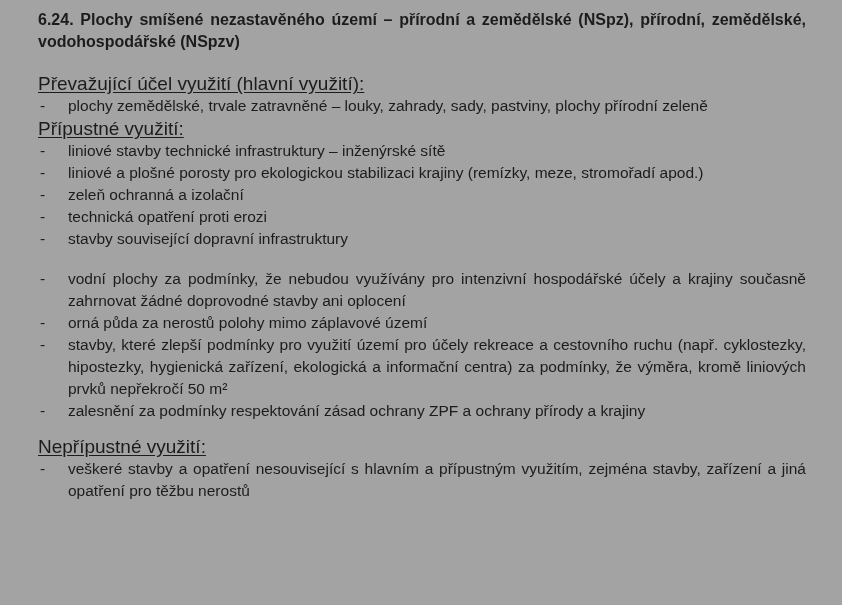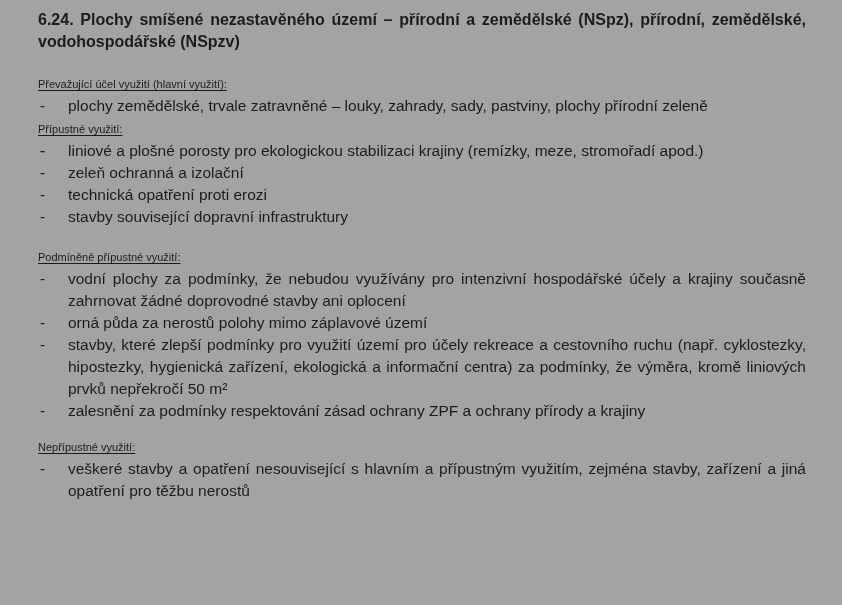--- a/index.html
+++ b/index.html
@@ -28,21 +28,21 @@
     line-height: 22px;
     text-align: justify;
     margin: 0;
   }
   .section { margin: 0; }
   .section.s0 { margin-top: 20px; }
   .section.s1 { margin-top: 1px;  }
   .section.s2 { margin-top: 18px; }
   .section.s3 { margin-top: 14px; }
   .heading {
-    font-size: 11px;
+    font-size: 19px;
     line-height: 22px;
     text-decoration: underline;
     text-underline-offset: 2px;
     margin: 0;
     font-weight: normal;
   }
   .item {
     position: relative;
     padding-left: 30px;
     font-size: 15.5px;
@@ -68,41 +68,41 @@
     <div class="item">
       <span class="marker">-</span>
       <span>plochy zemědělské, trvale zatravněné – louky, zahrady, sady, pastviny, plochy přírodní zeleně</span>
     </div>
   </div>
 
   <div class="section s1">
     <h2 class="heading">Přípustné využití:</h2>
     <div class="item">
       <span class="marker">-</span>
+      <span>liniové stavby technické infrastruktury – inženýrské sítě</span>
     </div>
     <div class="item">
       <span class="marker">-</span>
       <span>liniové a plošné porosty pro ekologickou stabilizaci krajiny (remízky, meze, stromořadí apod.)</span>
     </div>
     <div class="item">
       <span class="marker">-</span>
       <span>zeleň ochranná a izolační</span>
     </div>
     <div class="item">
       <span class="marker">-</span>
       <span>technická opatření proti erozi</span>
     </div>
     <div class="item">
       <span class="marker">-</span>
       <span>stavby související dopravní infrastruktury</span>
     </div>
   </div>
 
   <div class="section s2">
-    <h2 class="heading">Podmíněně přípustné využití:</h2>
     <div class="item">
       <span class="marker">-</span>
       <span>vodní plochy za podmínky, že nebudou využívány pro intenzivní hospodářské účely a krajiny současně zahrnovat žádné doprovodné stavby ani oplocení</span>
     </div>
     <div class="item">
       <span class="marker">-</span>
       <span>orná půda za nerostů polohy mimo záplavové území</span>
     </div>
     <div class="item">
       <span class="marker">-</span>

